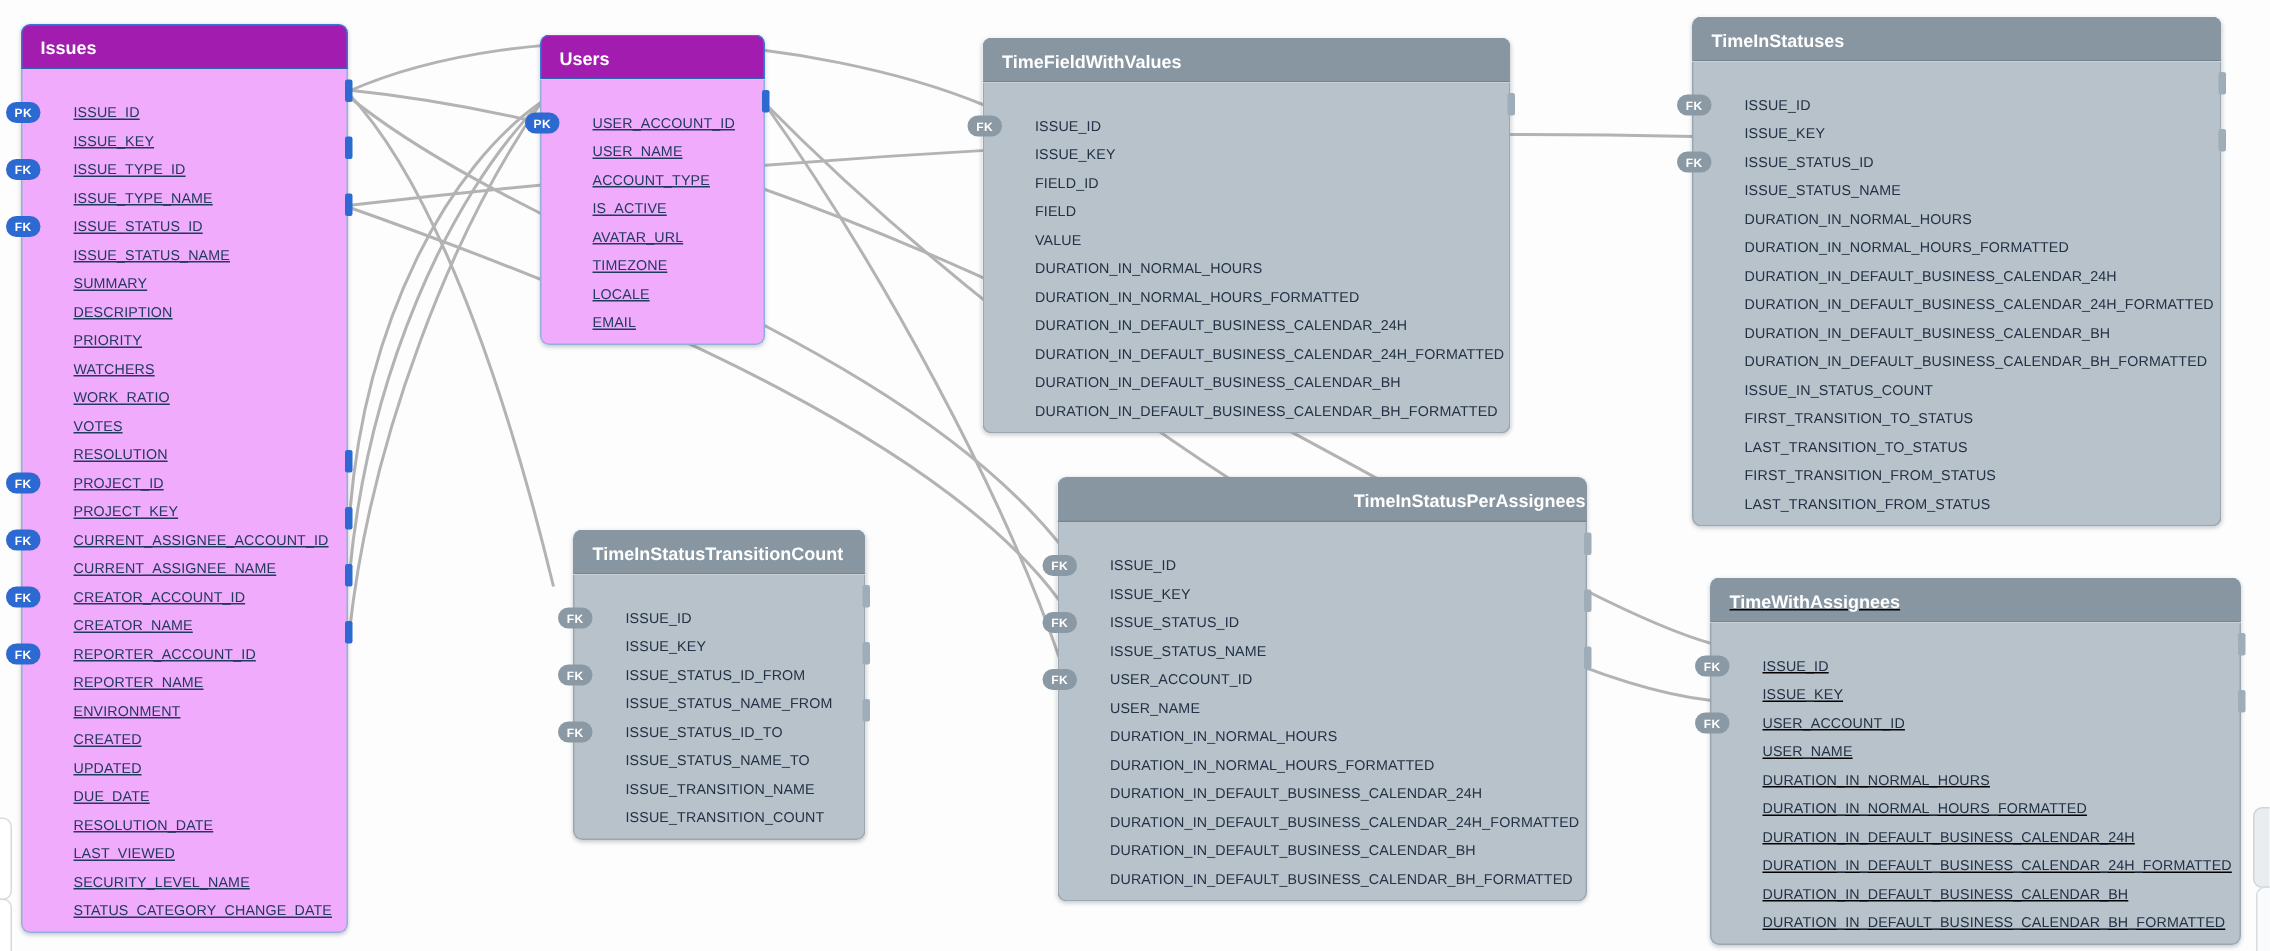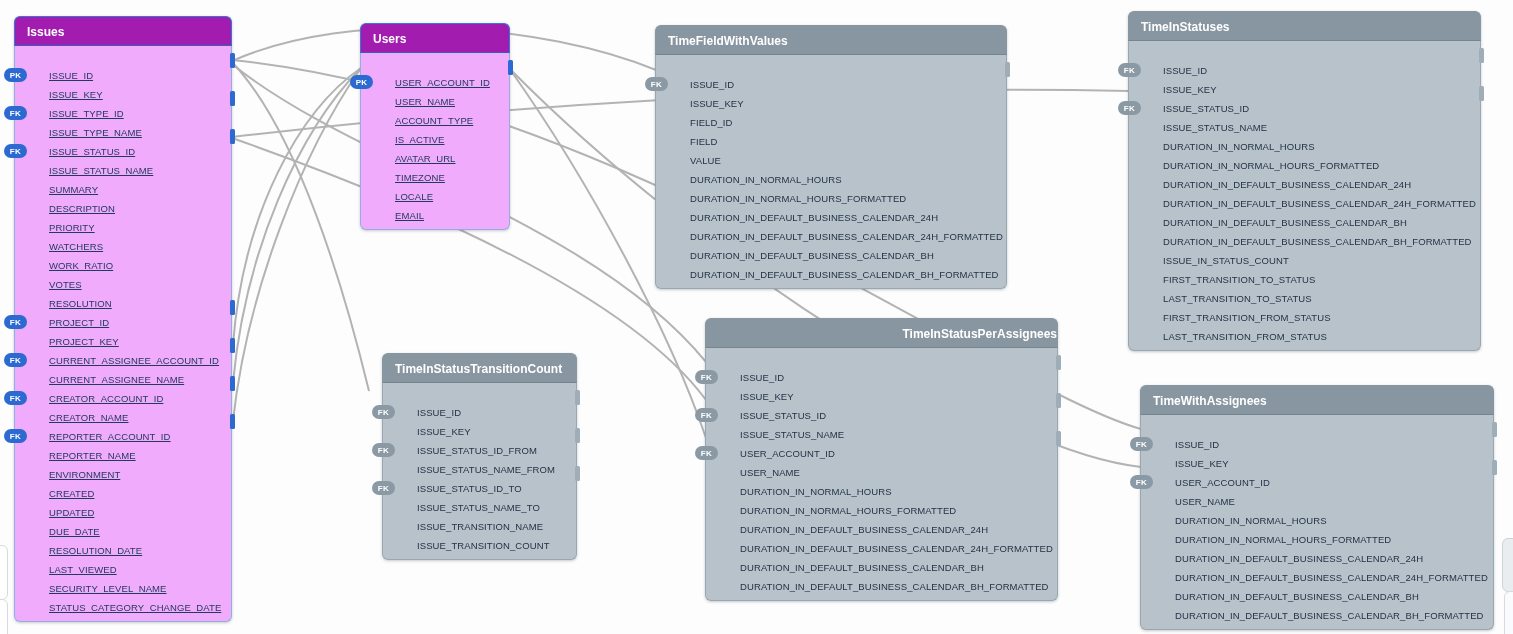--- a/index.html
+++ b/index.html
@@ -417,21 +417,21 @@
           <span>DURATION_IN_DEFAULT_BUSINESS_CALENDAR_24H_FORMATTED</span>
         </div>
         <div class="row">
           <span>DURATION_IN_DEFAULT_BUSINESS_CALENDAR_BH</span>
         </div>
         <div class="row">
           <span>DURATION_IN_DEFAULT_BUSINESS_CALENDAR_BH_FORMATTED</span>
         </div>
       </div>
     </div>
-    <div class="erd-table t-gray" style="left: 1140px; top: 385px; width: 354px;">
+    <div class="erd-table t-gray" style="left: 1140px; top: 385px; width: 354px; text-decoration: underline;">
       <div class="hd"><span>TimeWithAssignees</span></div>
       <span class="tick" style="top: 37px;"></span>
       <span class="tick" style="top: 75px;"></span>
       <div class="bd">
         <div class="row">
           <span class="pill">FK</span>
           <span>ISSUE_ID</span>
         </div>
         <div class="row">
           <span>ISSUE_KEY</span>

